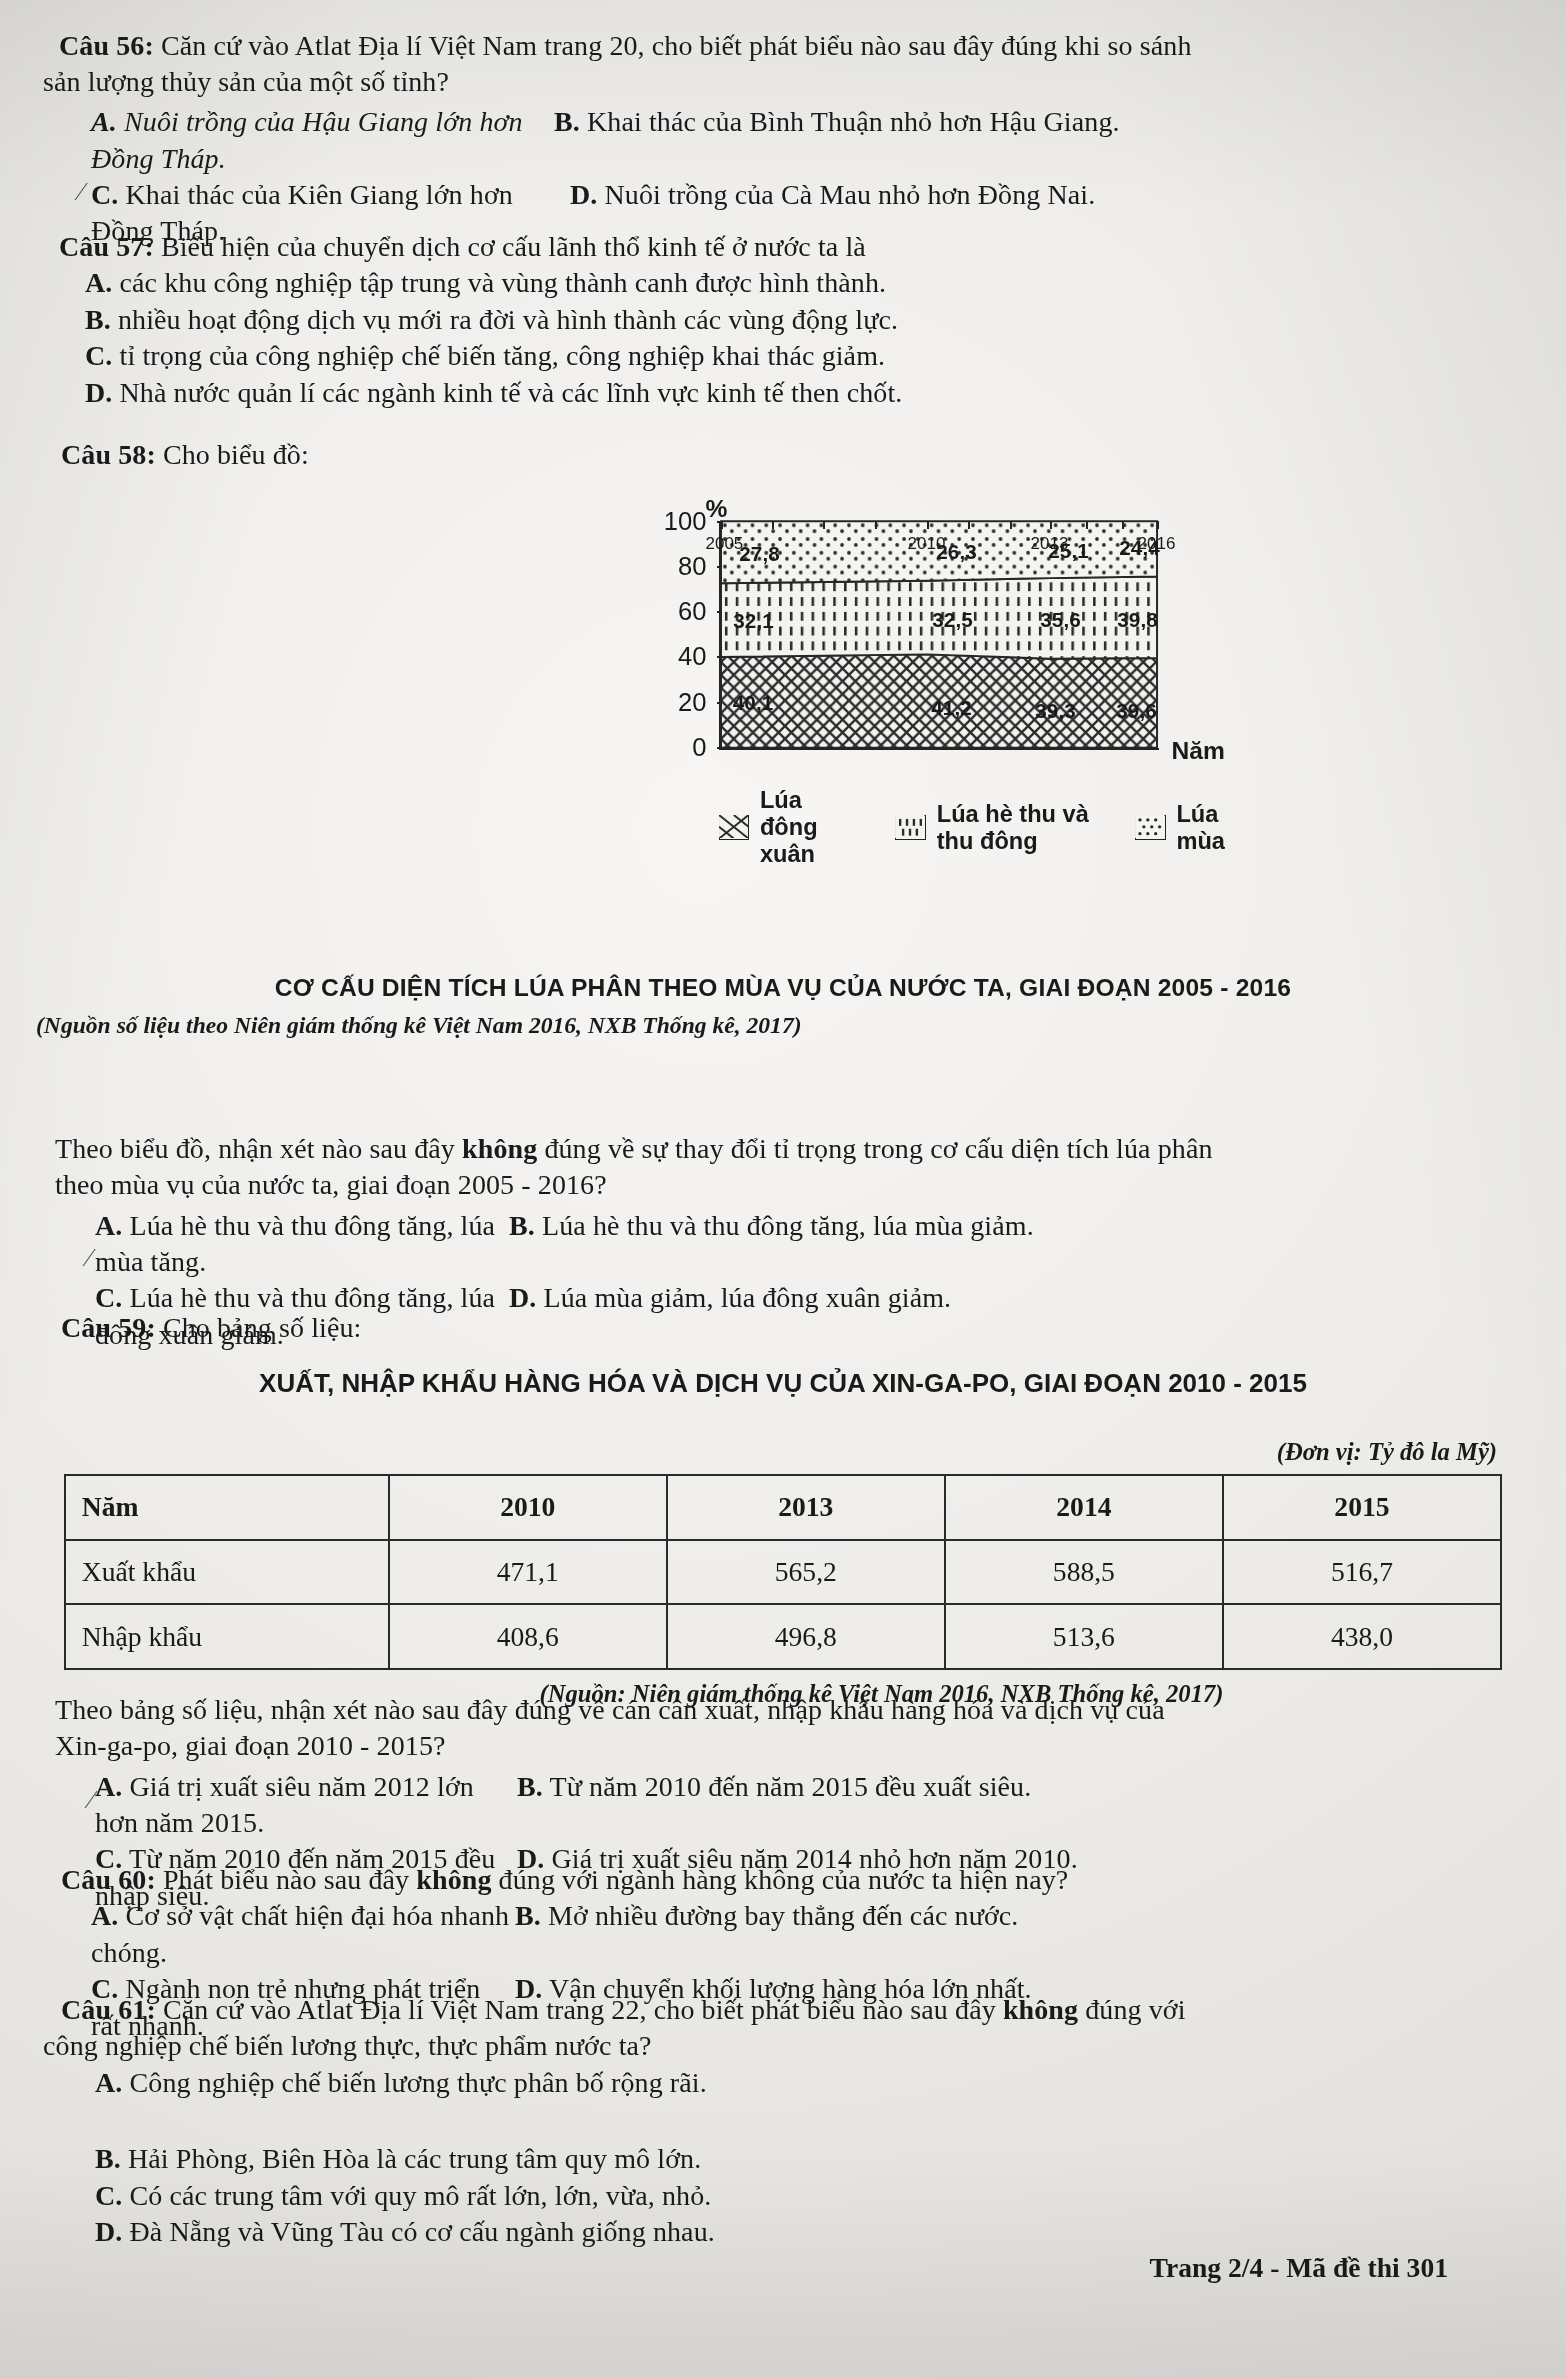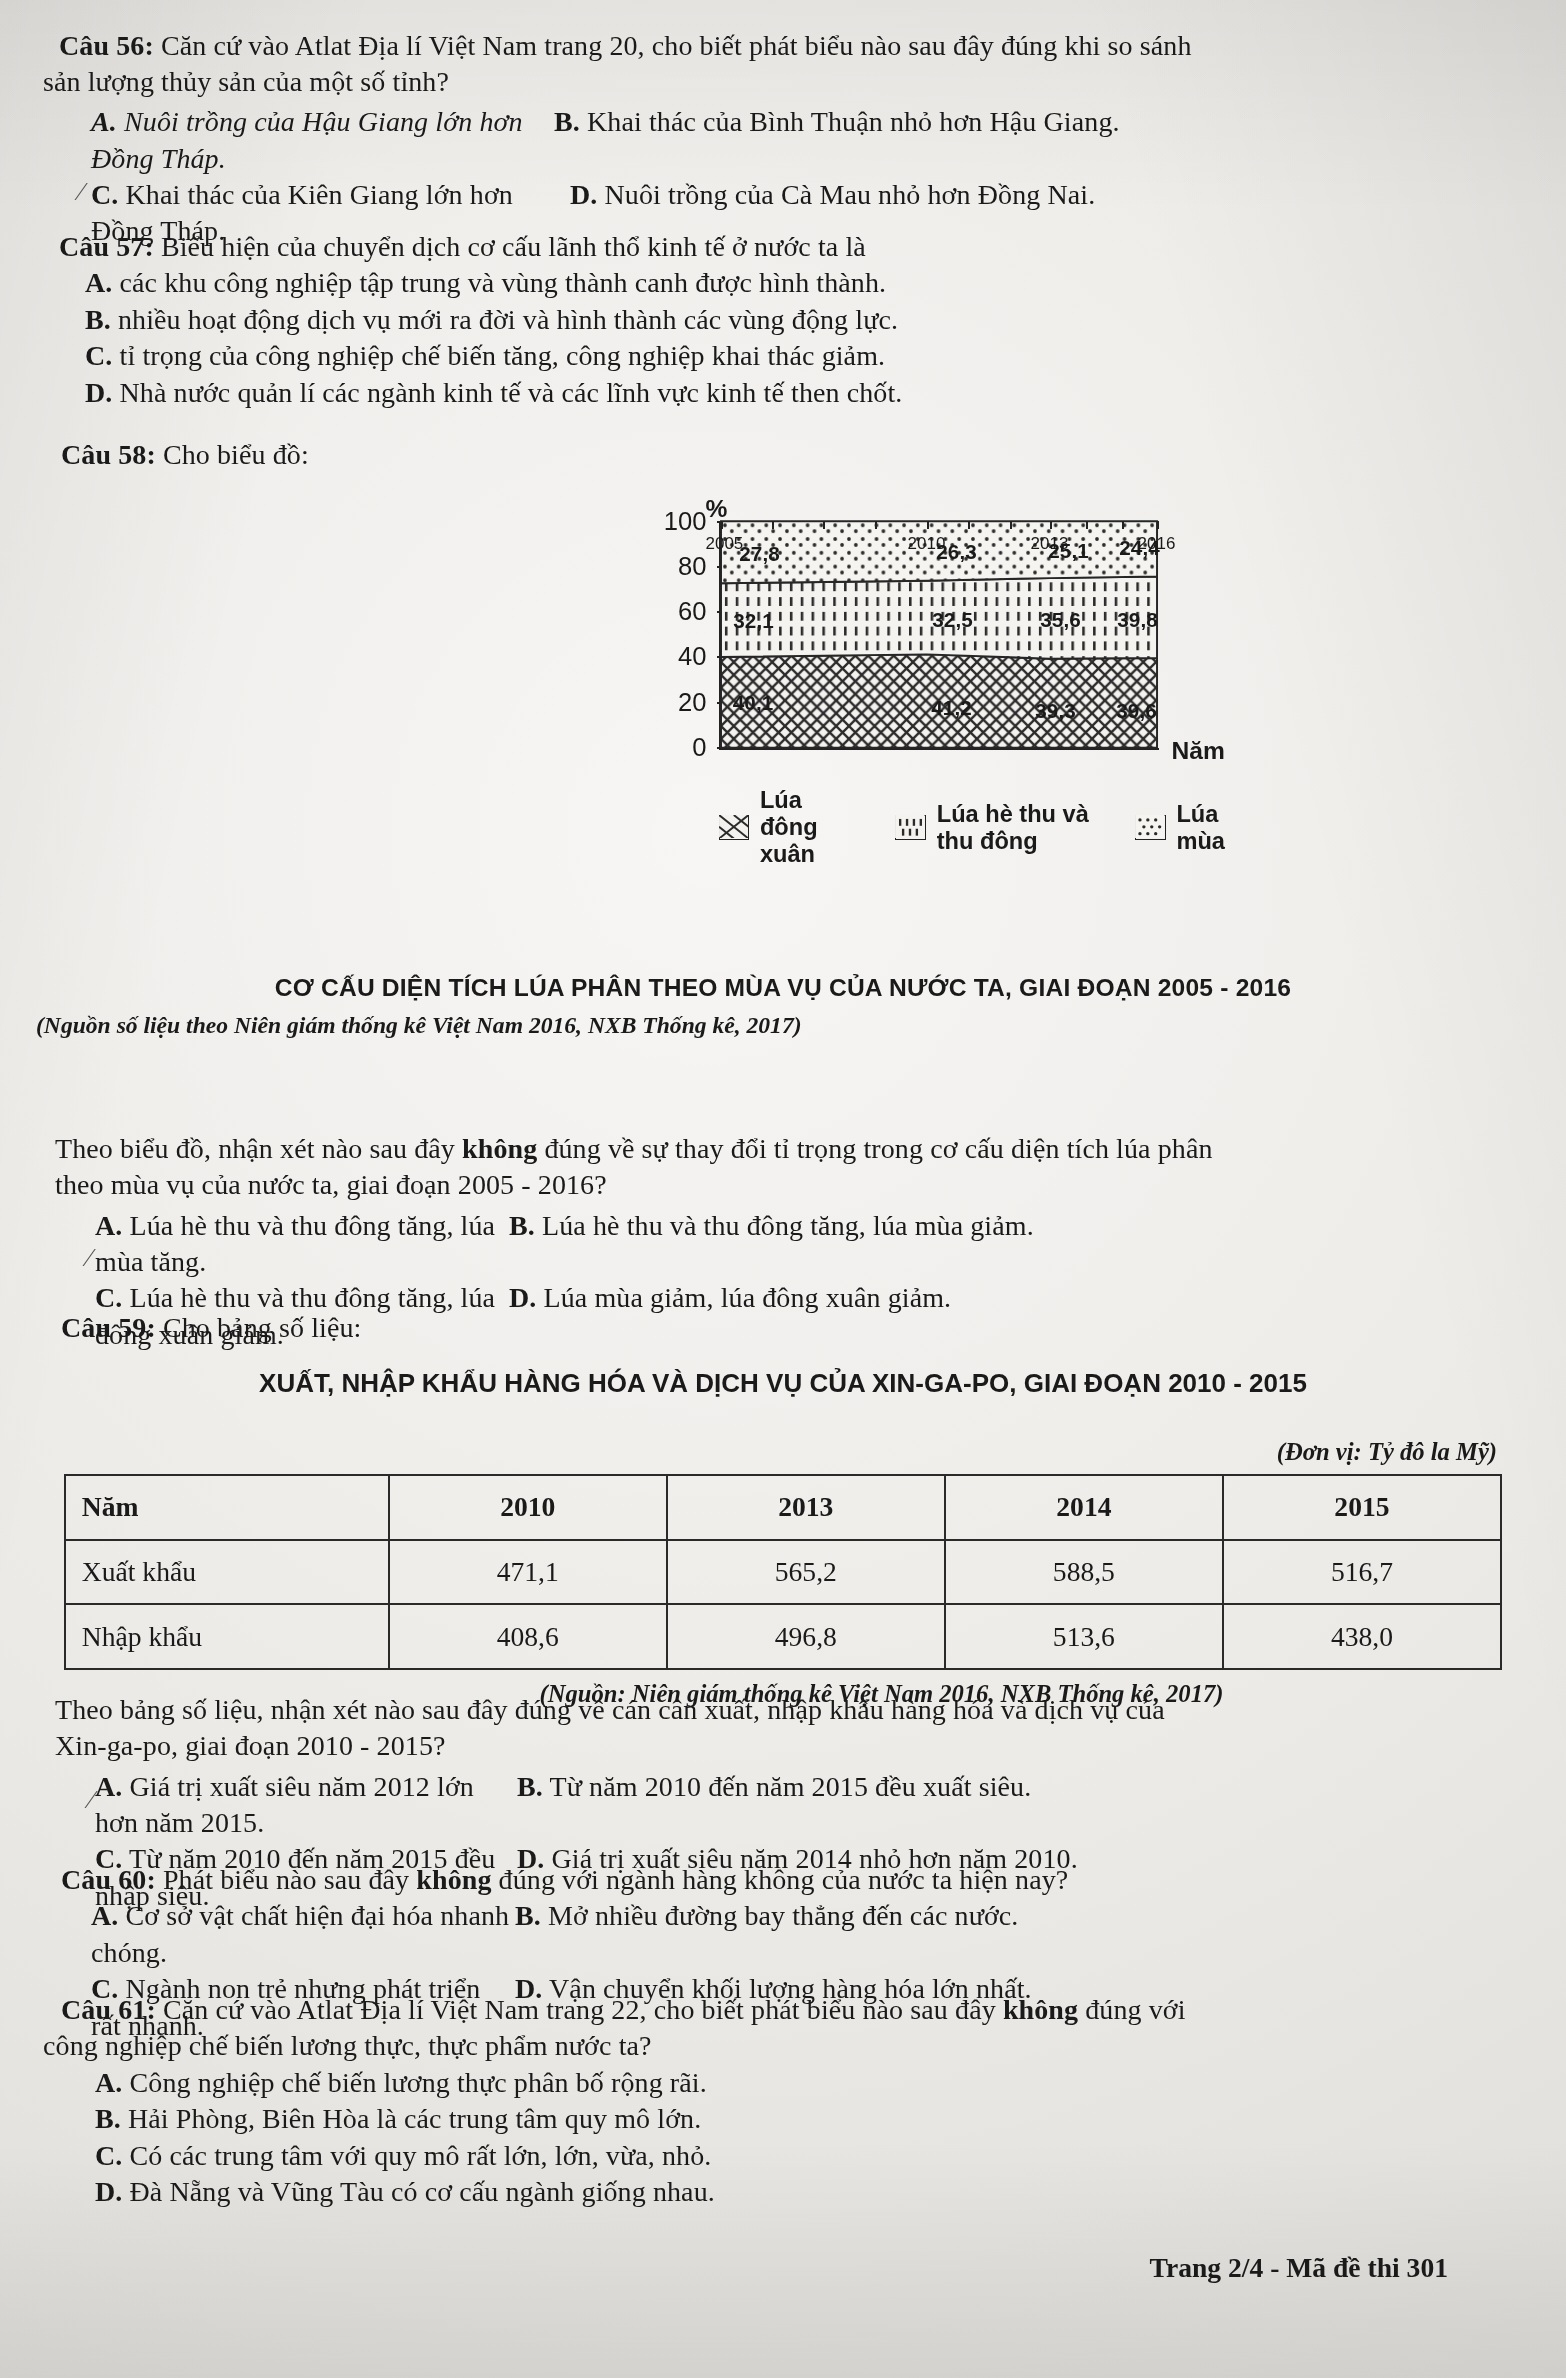--- a/index.html
+++ b/index.html
@@ -439,21 +439,21 @@
   <div class="q" style="top:1992px;">
     <div class="qline" style="padding-left:61px;padding-right:31.5px;">
       <span class="bold">Câu 61:</span>
       Căn cứ vào Atlat Địa lí Việt Nam trang 22, cho biết phát biểu nào sau đây <span class="bold">không</span> đúng với
     </div>
     <div class="qline" style="padding-left:43px;">công nghiệp chế biến lương thực, thực phẩm nước ta?</div>
     <div class="qline" style="padding-left:95px;">
       <span class="bold">A.</span>
       <span>Công nghiệp chế biến lương thực phân bố rộng rãi.</span>
     </div>
-    <div class="qline" style="padding-left:95px;">
+    <div class="qline" style="padding-left:95px;margin-top:40px;">
       <span class="bold">B.</span>
       <span>Hải Phòng, Biên Hòa là các trung tâm quy mô lớn.</span>
     </div>
     <div class="qline" style="padding-left:95px;">
       <span class="bold">C.</span>
       <span>Có các trung tâm với quy mô rất lớn, lớn, vừa, nhỏ.</span>
     </div>
     <div class="qline" style="padding-left:95px;">
       <span class="bold">D.</span>
       <span>Đà Nẵng và Vũng Tàu có cơ cấu ngành giống nhau.</span>

